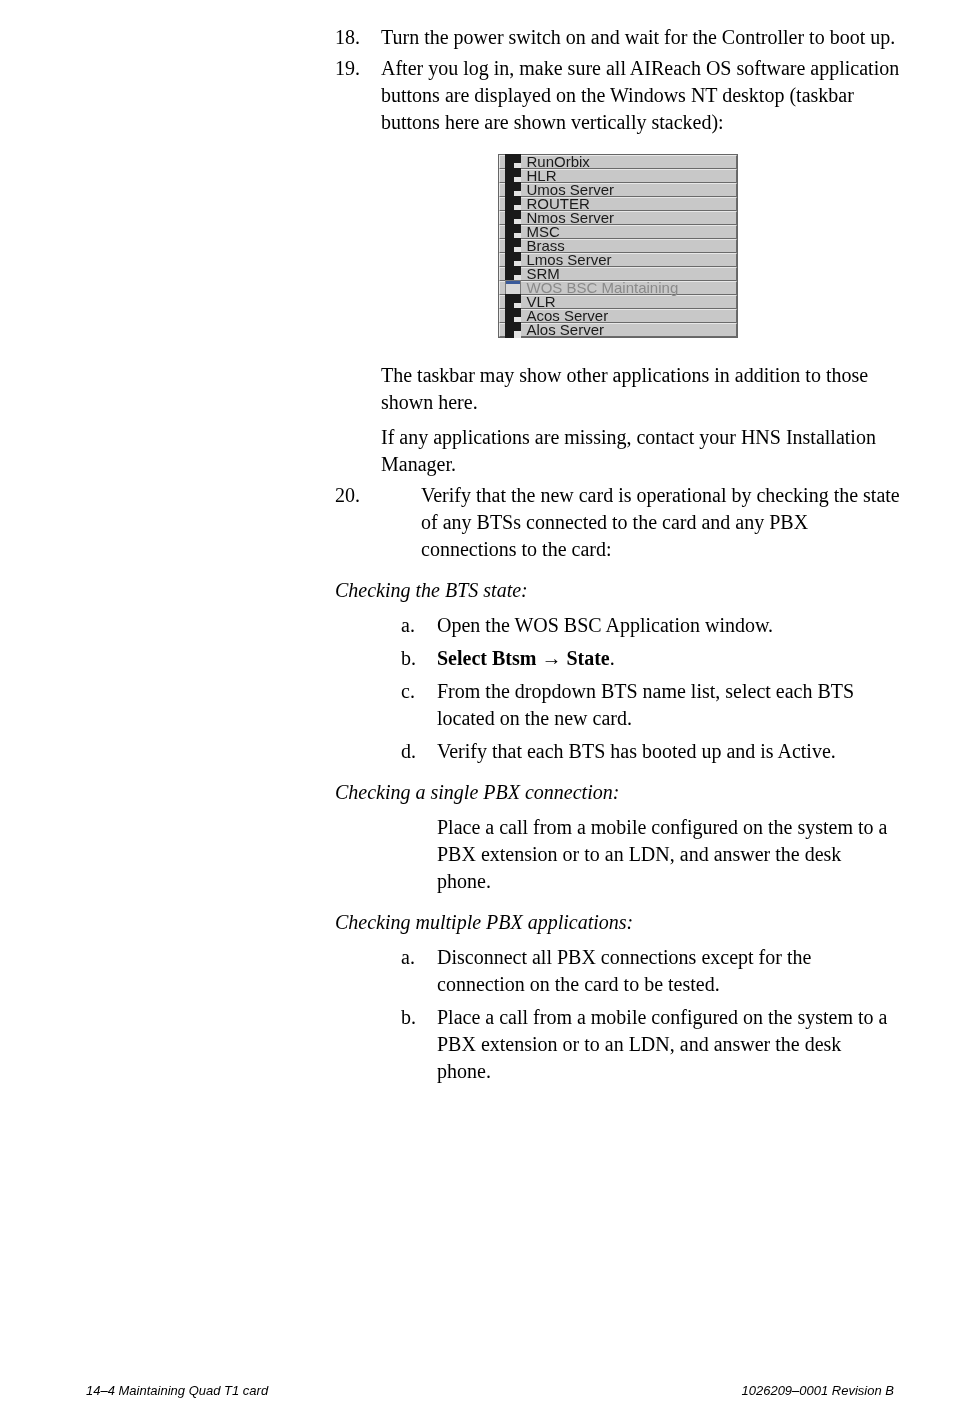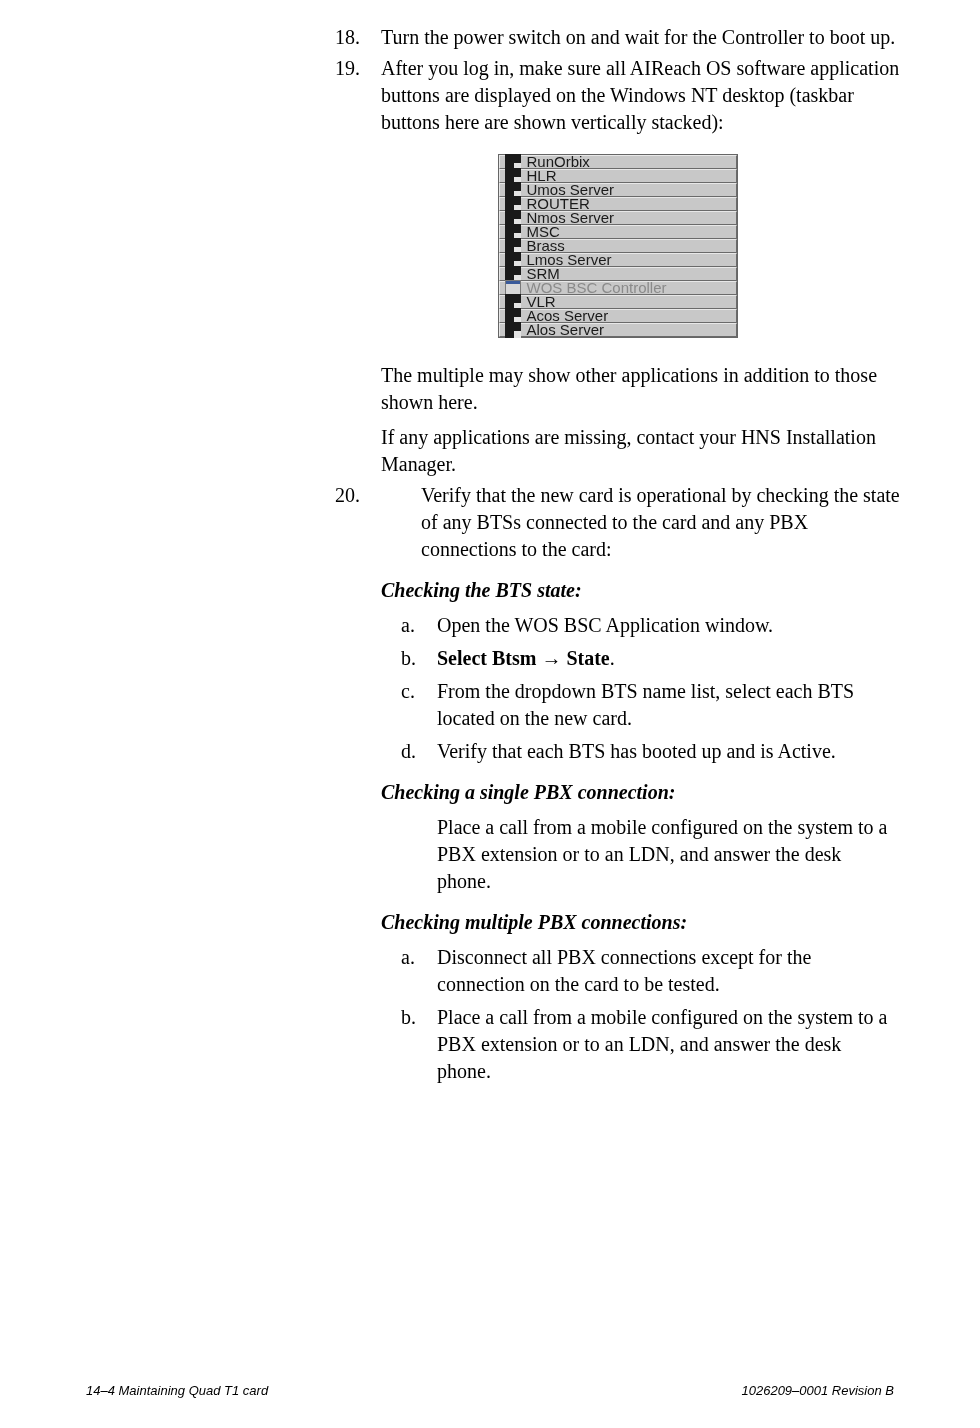--- a/index.html
+++ b/index.html
@@ -79,24 +79,22 @@
       left: 0; top: 0; right: 0; height: 3px;
       background: #3a5a9a;
     }
     .continued {
       margin-left: 46px;
       margin-top: 2px;
       margin-bottom: 4px;
     }
     .sub-italic {
       font-style: italic;
-      margin-left: 46px;
       margin-top: 14px;
       margin-bottom: 8px;
-      font-weight: bold;
     }
     .sub-list {
       margin-left: 66px;
     }
     .sub-item {
       display: flex;
       margin-bottom: 6px;
     }
     .sub-item .letter {
       width: 36px; flex: 0 0 36px;
@@ -167,38 +165,38 @@
         <div class="tb-btn">
           <span class="tb-icon term"></span>
           <span>Lmos Server</span>
         </div>
         <div class="tb-btn">
           <span class="tb-icon term"></span>
           <span>SRM</span>
         </div>
         <div class="tb-btn disabled">
           <span class="tb-icon win"></span>
-          <span>WOS BSC Controller</span>
+          <span>WOS BSC Maintaining</span>
         </div>
         <div class="tb-btn">
           <span class="tb-icon term"></span>
           <span>VLR</span>
         </div>
         <div class="tb-btn">
           <span class="tb-icon term"></span>
           <span>Acos Server</span>
         </div>
         <div class="tb-btn">
           <span class="tb-icon term"></span>
           <span>Alos Server</span>
         </div>
       </div>
   </div>
 
-  <div class="continued">The multiple may show other applications in addition to those shown here.</div>
+  <div class="continued">The taskbar may show other applications in addition to those shown here.</div>
   <div class="continued" style="margin-top:8px;">If any applications are missing, contact your HNS Installation Manager.</div>
 
   <div class="num-item" style="gap:40px;">
     <div class="num">20.</div>
     <div class="body">Verify that the new card is operational by checking the state of any BTSs connected to the card and any PBX connections to the card:</div>
   </div>
 
   <div class="sub-italic">Checking the BTS state:</div>
   <div class="sub-list">
     <div class="sub-item">
@@ -217,21 +215,21 @@
     </div>
     <div class="sub-item">
       <div class="letter">d.</div>
       <div class="body">Verify that each BTS has booted up and is Active.</div>
     </div>
   </div>
 
   <div class="sub-italic">Checking a single PBX connection:</div>
   <div class="indent-block">Place a call from a mobile configured on the system to a PBX extension or to an LDN, and answer the desk phone.</div>
 
-  <div class="sub-italic">Checking multiple PBX connections:</div>
+  <div class="sub-italic">Checking multiple PBX applications:</div>
   <div class="sub-list">
     <div class="sub-item">
       <div class="letter">a.</div>
       <div class="body">Disconnect all PBX connections except for the connection on the card to be tested.</div>
     </div>
     <div class="sub-item">
       <div class="letter">b.</div>
       <div class="body">Place a call from a mobile configured on the system to a PBX extension or to an LDN, and answer the desk phone.</div>
     </div>
   </div>

